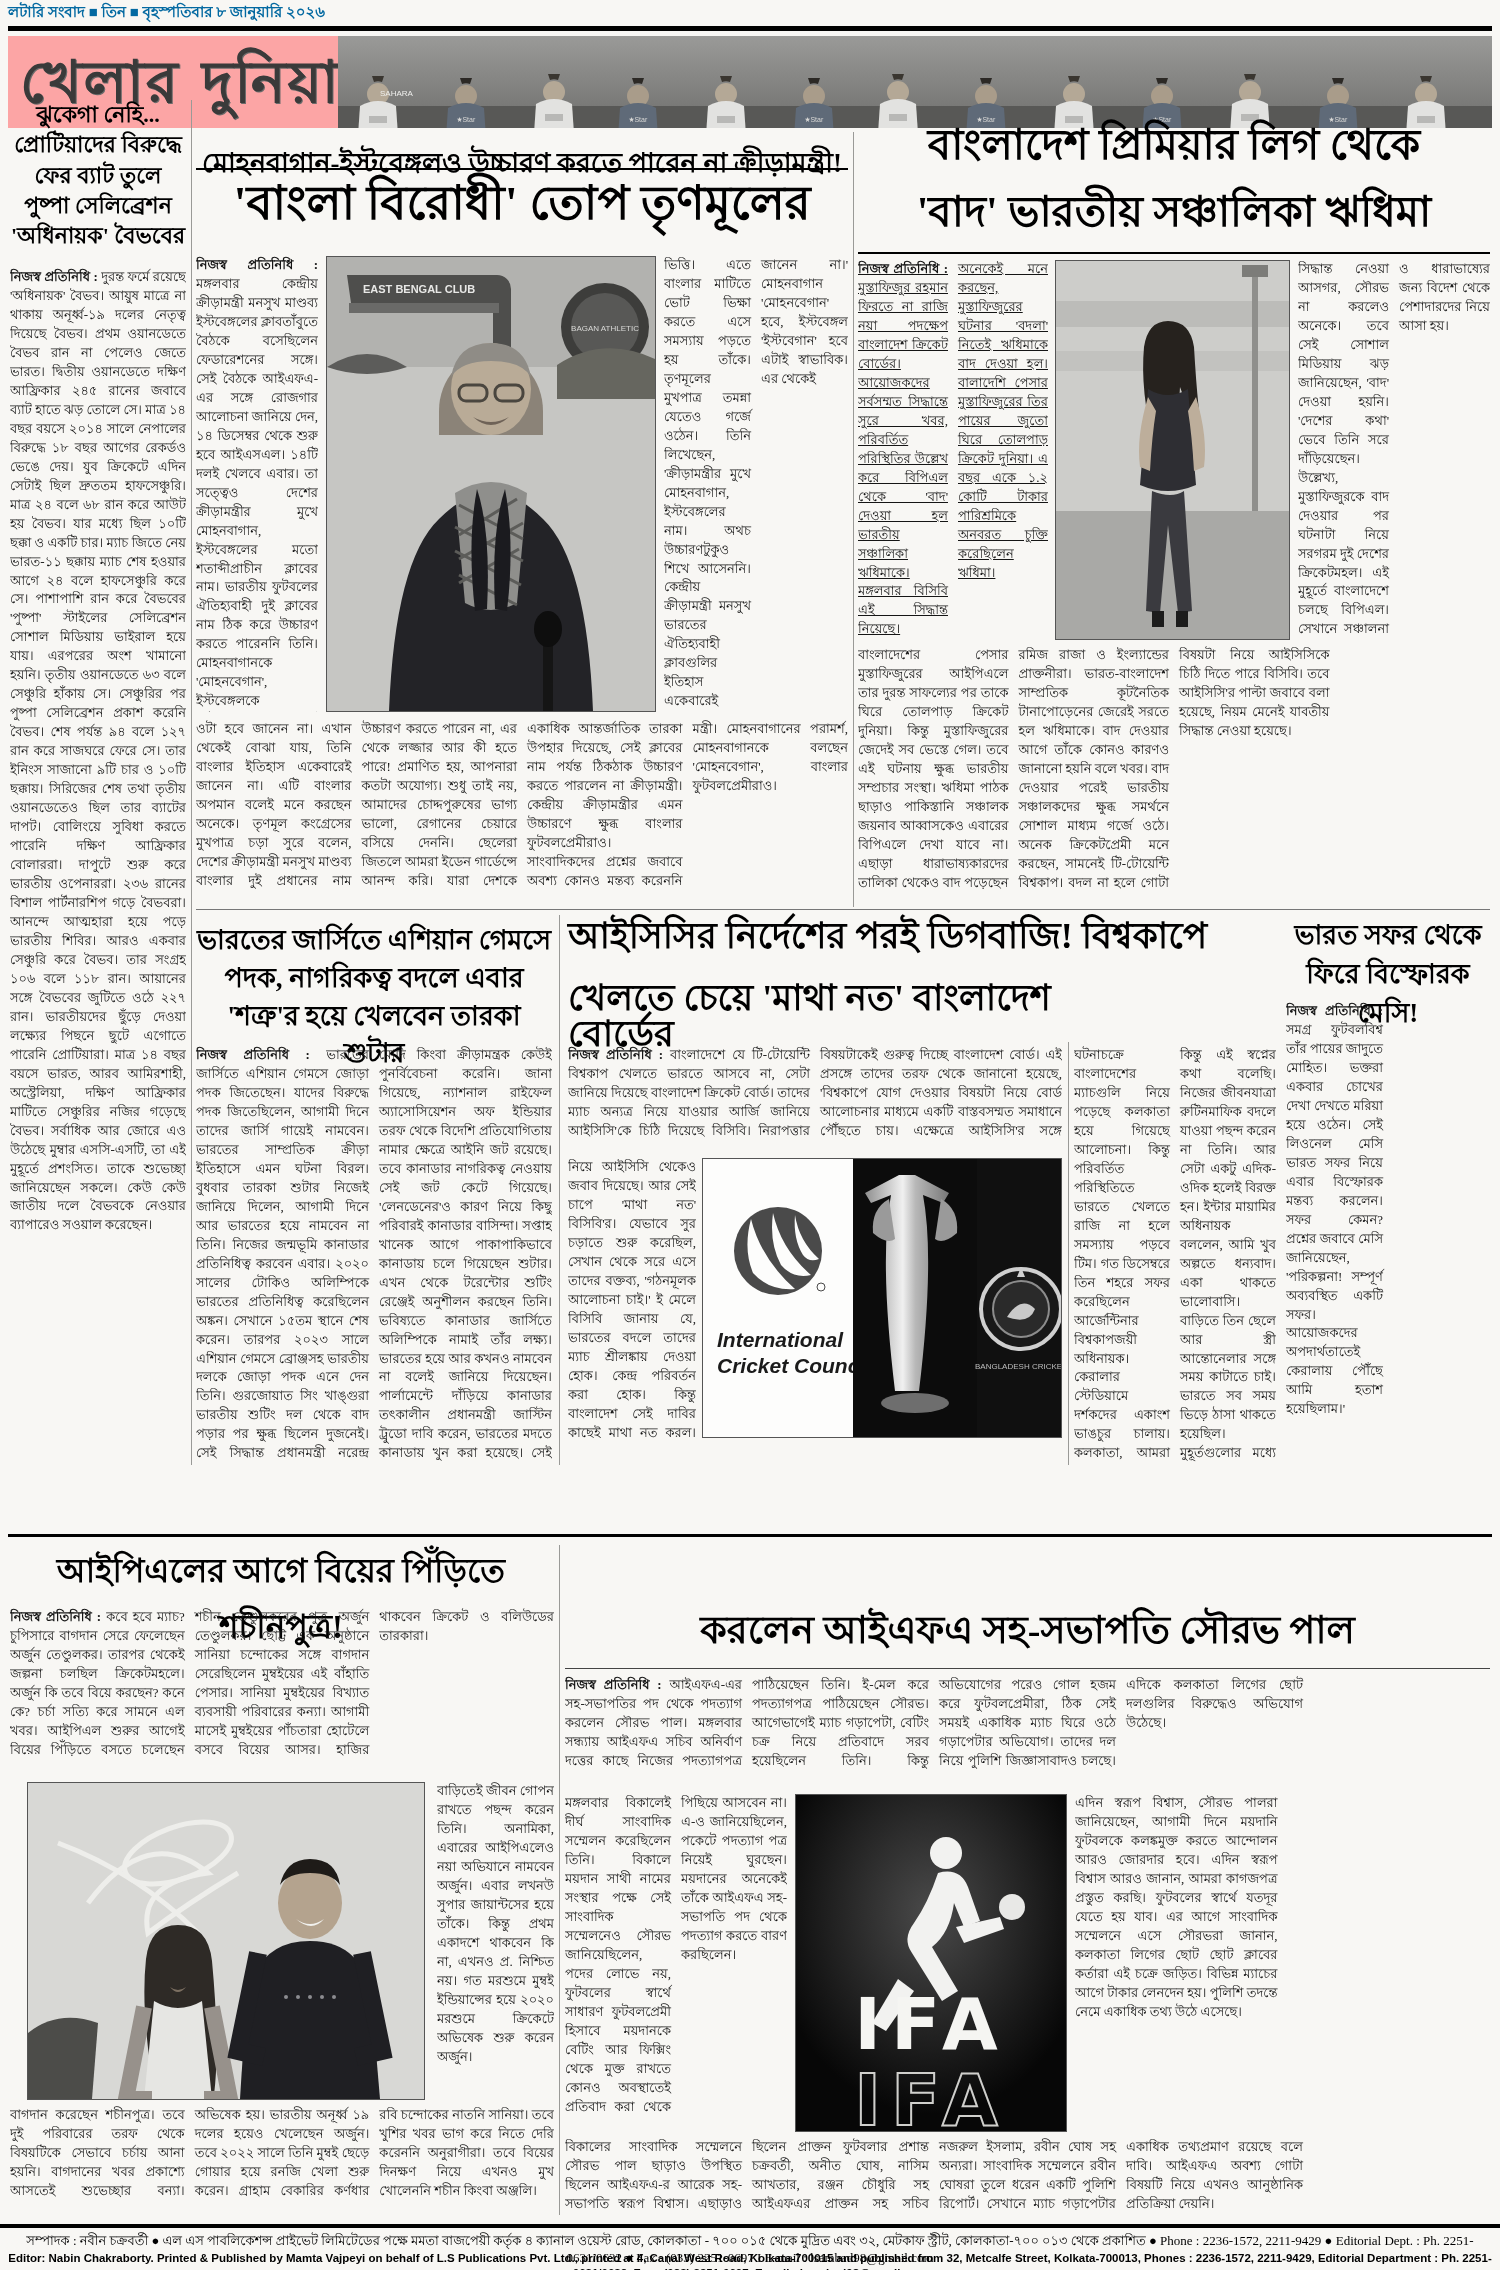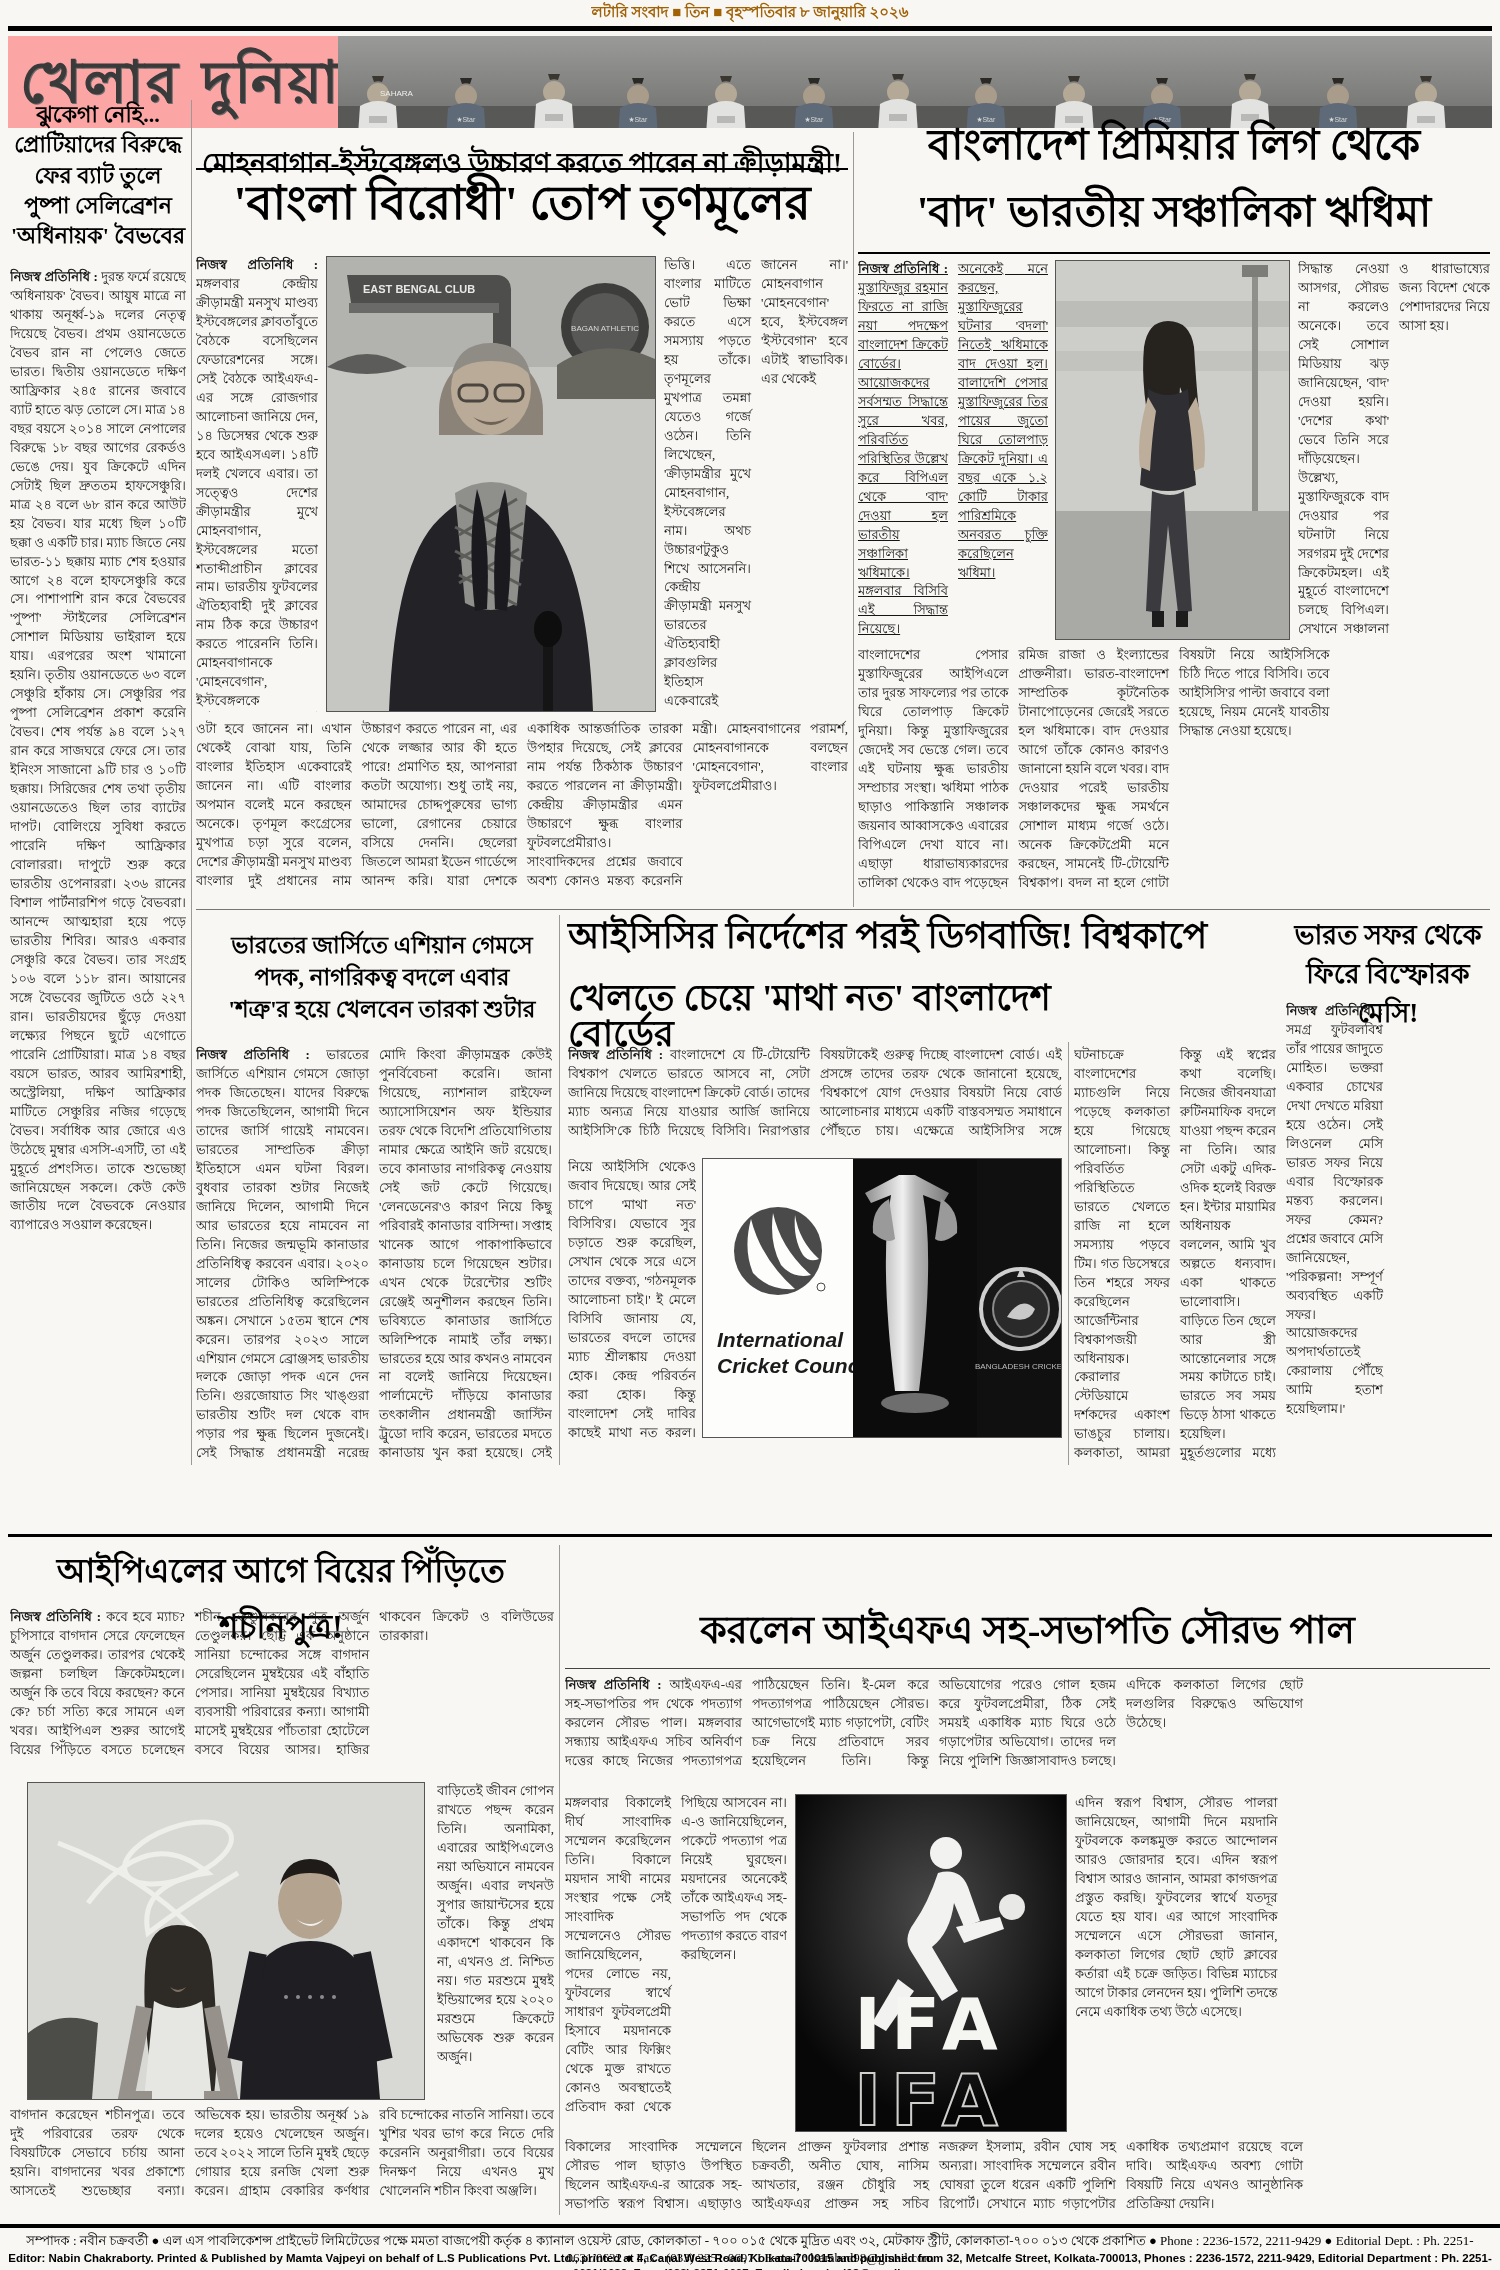--- a/index.html
+++ b/index.html
@@ -11,21 +11,21 @@
   .cols3{column-count:3;column-gap:10px;}
   .cols4{column-count:4;column-gap:10px;}
   .cols5{column-count:5;column-gap:10px;}
   .byline{font-weight:bold;}
   .hl{font-weight:bold;color:#000;font-family:"Liberation Serif",serif;}
   .ctr{text-align:center;margin-top:12px;}
   .vrule{width:1px;background:#9a9a97;}
   .hrule{background:#000;}
   .photo{border:1px solid #555;background:#cfcfcd;box-sizing:border-box;}
   svg{display:block;}
-  .topbar{font:bold 15px/24px "Liberation Serif",serif;text-align:center;color:#a16207;}
+  .topbar{font:bold 15px/24px "Liberation Serif",serif;text-align:left;color:#0369a1;}
   .masthead-logo{font:900 58px/92px "DejaVu Sans",sans-serif;color:#3a3a3a;letter-spacing:2px;
                  text-shadow:1px 1px 0 #6b6b6b;white-space:nowrap;}
   .footer-bn{font:13px/17px "Liberation Serif",serif;text-align:center;color:#000;}
   .footer-en{font:bold 11.5px/15px "Liberation Sans",sans-serif;text-align:center;color:#000;}
 </style>
 </head>
 <body>
 
 <div class="page">
 
@@ -169,21 +169,21 @@
     </div>
     <div class="abs body cols2" style="left:1298px;top:260px;width:192px;height:380px;">
       <span>সিদ্ধান্ত নেওয়া আসগর, সৌরভ না করলেও অনেকে। তবে সেই সোশাল মিডিয়ায় ঝড় জানিয়েছেন, 'বাদ' দেওয়া হয়নি। 'দেশের কথা' ভেবে তিনি সরে দাঁড়িয়েছেন। উল্লেখ্য, মুস্তাফিজুরকে বাদ দেওয়ার পর ঘটনাটা নিয়ে সরগরম দুই দেশের ক্রিকেটমহল। এই মুহূর্তে বাংলাদেশে চলছে বিপিএল। সেখানে সঞ্চালনা ও ধারাভাষ্যের জন্য বিদেশ থেকে পেশাদারদের নিয়ে আসা হয়।</span>
     </div>
     <div class="abs body cols4" style="left:858px;top:646px;width:632px;height:258px;">
       <span>বাংলাদেশের পেসার মুস্তাফিজুরের আইপিএলে তার দুরন্ত সাফল্যের পর তাকে ঘিরে তোলপাড় ক্রিকেট দুনিয়া। কিন্তু মুস্তাফিজুরের জেদেই সব ভেস্তে গেল। তবে এই ঘটনায় ক্ষুব্ধ ভারতীয় সম্প্রচার সংস্থা। ঋধিমা পাঠক ছাড়াও পাকিস্তানি সঞ্চালক জয়নাব আব্বাসকেও এবারের বিপিএলে দেখা যাবে না। এছাড়া ধারাভাষ্যকারদের তালিকা থেকেও বাদ পড়েছেন রমিজ রাজা ও ইংল্যান্ডের প্রাক্তনীরা। ভারত-বাংলাদেশ সাম্প্রতিক কূটনৈতিক টানাপোড়েনের জেরেই সরতে হল ঋধিমাকে। বাদ দেওয়ার আগে তাঁকে কোনও কারণও জানানো হয়নি বলে খবর। বাদ দেওয়ার পরেই ভারতীয় সঞ্চালকদের ক্ষুব্ধ সমর্থনে সোশাল মাধ্যম গর্জে ওঠে। অনেক ক্রিকেটপ্রেমী মনে করছেন, সামনেই টি-টোয়েন্টি বিশ্বকাপ। বদল না হলে গোটা বিষয়টা নিয়ে আইসিসিকে চিঠি দিতে পারে বিসিবি। তবে আইসিসি'র পাল্টা জবাবে বলা হয়েছে, নিয়ম মেনেই যাবতীয় সিদ্ধান্ত নেওয়া হয়েছে।</span>
     </div>
   </section>
 
   <section>
-    <h2 class="abs hl ctr" style="left:196px;top:922px;width:356px;font-size:23px;margin:8px;line-height:1.4;">
+    <h2 class="abs hl ctr" style="left:196px;top:922px;width:356px;font-size:27px;margin:0;line-height:1.4;">
       <span>ভারতের জার্সিতে এশিয়ান গেমসে</span><br>
       <span>পদক, নাগরিকত্ব বদলে এবার</span><br>
       <span>'শত্রু'র হয়ে খেলবেন তারকা শুটার</span>
     </h2>
     <div class="abs body cols2" style="left:196px;top:1046px;width:356px;height:418px;">
       <b class="byline">নিজস্ব প্রতিনিধি :</b><span> ভারতের জার্সিতে এশিয়ান গেমসে জোড়া পদক জিতেছেন। যাদের বিরুদ্ধে পদক জিতেছিলেন, আগামী দিনে তাদের জার্সি গায়েই নামবেন। ভারতের সাম্প্রতিক ক্রীড়া ইতিহাসে এমন ঘটনা বিরল। বুধবার তারকা শুটার নিজেই জানিয়ে দিলেন, আগামী দিনে আর ভারতের হয়ে নামবেন না তিনি। নিজের জন্মভূমি কানাডার প্রতিনিধিত্ব করবেন এবার। ২০২০ সালের টোকিও অলিম্পিকে ভারতের প্রতিনিধিত্ব করেছিলেন অঙ্কন। সেখানে ১৫তম স্থানে শেষ করেন। তারপর ২০২৩ সালে এশিয়ান গেমসে ব্রোঞ্জসহ ভারতীয় দলকে জোড়া পদক এনে দেন তিনি। গুরজোয়াত সিং খাঙ্গুরা ভারতীয় শুটিং দল থেকে বাদ পড়ার পর ক্ষুব্ধ ছিলেন দুজনেই। সেই সিদ্ধান্ত প্রধানমন্ত্রী নরেন্দ্র মোদি কিংবা ক্রীড়ামন্ত্রক কেউই পুনর্বিবেচনা করেনি। জানা গিয়েছে, ন্যাশনাল রাইফেল অ্যাসোসিয়েশন অফ ইন্ডিয়ার তরফ থেকে বিদেশি প্রতিযোগিতায় নামার ক্ষেত্রে আইনি জট রয়েছে। তবে কানাডার নাগরিকত্ব নেওয়ায় সেই জট কেটে গিয়েছে। 'লেনডেনের'ও কারণ নিয়ে কিছু পরিবারই কানাডার বাসিন্দা। সপ্তাহ খানেক আগে পাকাপাকিভাবে কানাডায় চলে গিয়েছেন শুটার। এখন থেকে টরেন্টোর শুটিং রেঞ্জেই অনুশীলন করছেন তিনি। ভবিষ্যতে কানাডার জার্সিতে অলিম্পিকে নামাই তাঁর লক্ষ্য। ভারতের হয়ে আর কখনও নামবেন না বলেই জানিয়ে দিয়েছেন। পার্লামেন্টে দাঁড়িয়ে কানাডার তৎকালীন প্রধানমন্ত্রী জাস্টিন ট্রুডো দাবি করেন, ভারতের মদতে কানাডায় খুন করা হয়েছে। সেই দাবি নিয়ে উত্তাল হয় দ্বিপাক্ষিক সম্পর্ক। তবে আপাতত ভারত-কানাডা সম্পর্ক স্থিতিশীল।</span>
     </div>
   </section>
 
   <section>

